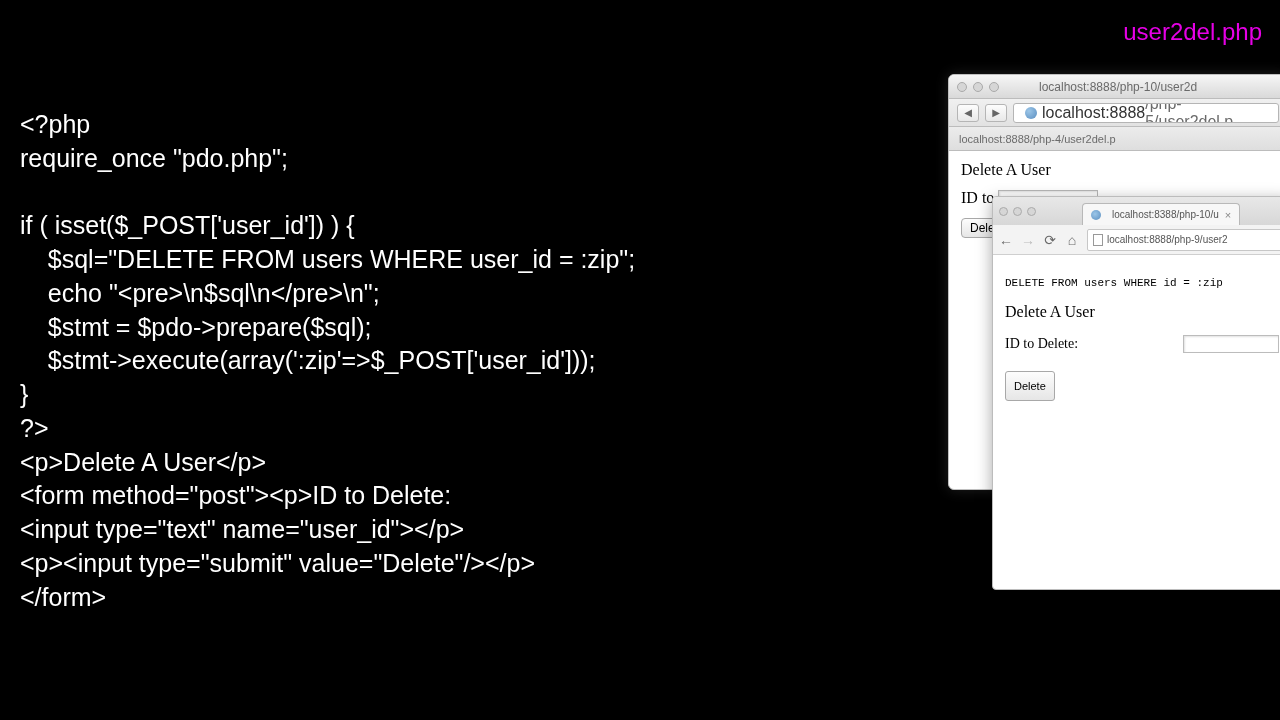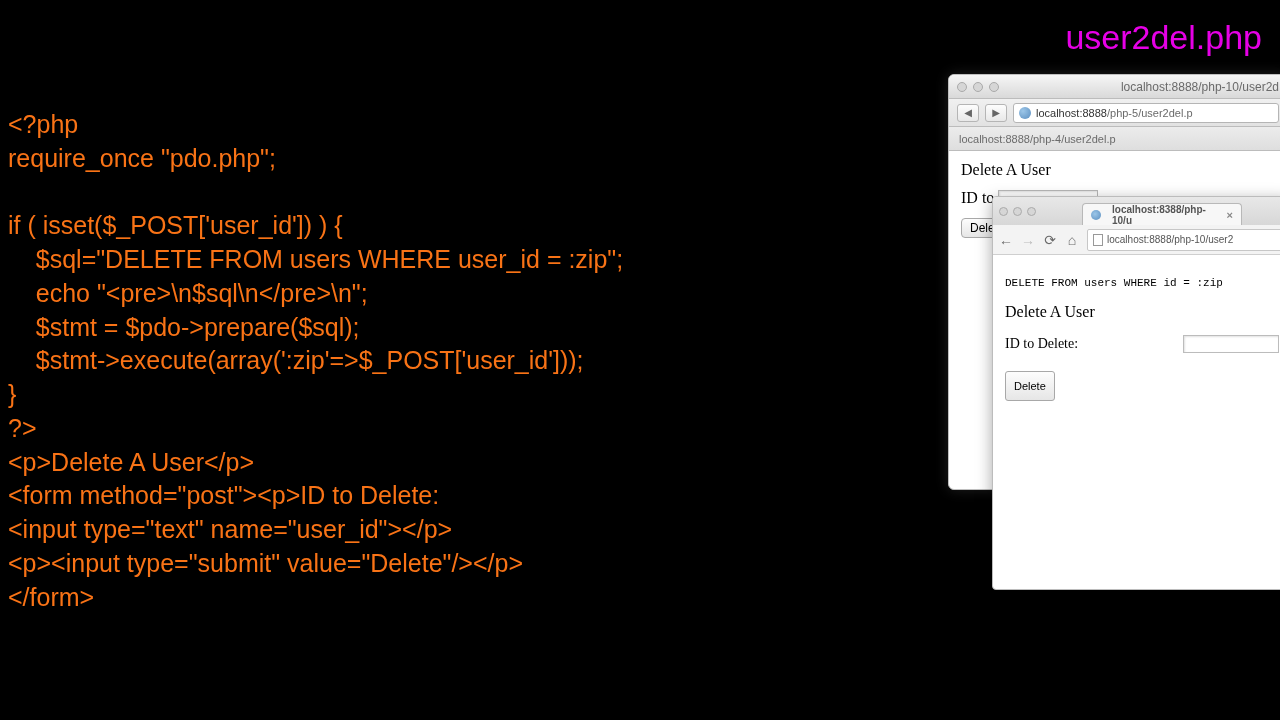--- a/index.html
+++ b/index.html
@@ -13,28 +13,28 @@
       height: 720px;
       position: relative;
       font-family: Arial, Helvetica, sans-serif;
       overflow: hidden;
     }
     .title {
       position: absolute;
       top: 18px;
       right: 18px;
       color: #e600e6;
-      font-size: 34px;
+      font-size: 24px;
       font-weight: normal;
     }
     .code {
       position: absolute;
       top: 108px;
-      left: 8px;
-      color: #f97316;
+      left: 20px;
+      color: #ffffff;
       font-size: 25px;
       line-height: 1.35;
       white-space: pre;
       font-family: Arial, Helvetica, sans-serif;
     }
     
     .mac-window {
       position: absolute;
       top: 74px;
       left: 948px;
@@ -62,21 +62,21 @@
     }
     .dot {
       width: 10px;
       height: 10px;
       border-radius: 50%;
       background: #d6d6d6;
       border: 1px solid #aaa;
     }
     .mac-title {
       flex: 1;
-      text-align: right;
+      text-align: left;
       font-size: 12px;
       color: #6a6a6a;
       white-space: nowrap;
     }
     .mac-toolbar {
       height: 28px;
       background: linear-gradient(#f0f0f0,#e2e2e2);
       border-bottom: 1px solid #bcbcbc;
       display: flex;
       align-items: center;
@@ -96,23 +96,23 @@
       color: #666;
     }
     .addr-wrap {
       flex: 1;
       height: 20px;
       background: #fff;
       border: 1px solid #b5b5b5;
       border-radius: 3px;
       display: flex;
       align-items: center;
-      padding: 0 5px;
-      overflow: hidden;
-      font-size: 11px;
+      padding: 0 11px;
+      overflow: hidden;
+      font-size: 16px;
       color: #6a6a6a;
     }
     .globe {
       width: 12px;
       height: 12px;
       border-radius: 50%;
       background: radial-gradient(circle at 4px 4px,#9cc6e8,#5a8ec0);
       margin-right: 5px;
       flex-shrink: 0;
     }
@@ -184,21 +184,20 @@
       border-bottom: none;
       border-radius: 4px 4px 0 0;
       display: flex;
       align-items: center;
       padding: 0 8px;
       font-size: 10px;
       color: #555;
       gap: 6px;
       max-width: 160px;
       overflow: hidden;
-      font-weight: bold;
     }
     .chrome-tab .x { color: #888; font-size: 11px; }
     .chrome-toolbar {
       height: 30px;
       background: #f3f3f3;
       border-bottom: 1px solid #cfcfcf;
       display: flex;
       align-items: center;
       padding: 0 6px;
       gap: 8px;
@@ -336,21 +335,21 @@
       <span class="x">×</span>
     </div>
   </div>
   <div class="chrome-toolbar">
     <span class="ct-icon">←</span>
     <span class="ct-icon dim">→</span>
     <span class="ct-icon">⟳</span>
     <span class="ct-icon">⌂</span>
     <div class="chrome-addr">
       <div class="doc-ico"></div>
-      <span>localhost:8888/php-10/user2</span>
+      <span>localhost:8888/php-9/user2</span>
     </div>
   </div>
   <div class="chrome-content">
     <pre>DELETE FROM users WHERE id = :zip</pre>
     <div class="h">Delete A User</div>
     <div class="row">
       <span>ID to Delete:</span>
       <input class="inp" style="">
     </div>
     <button class="btn">Delete</button>

